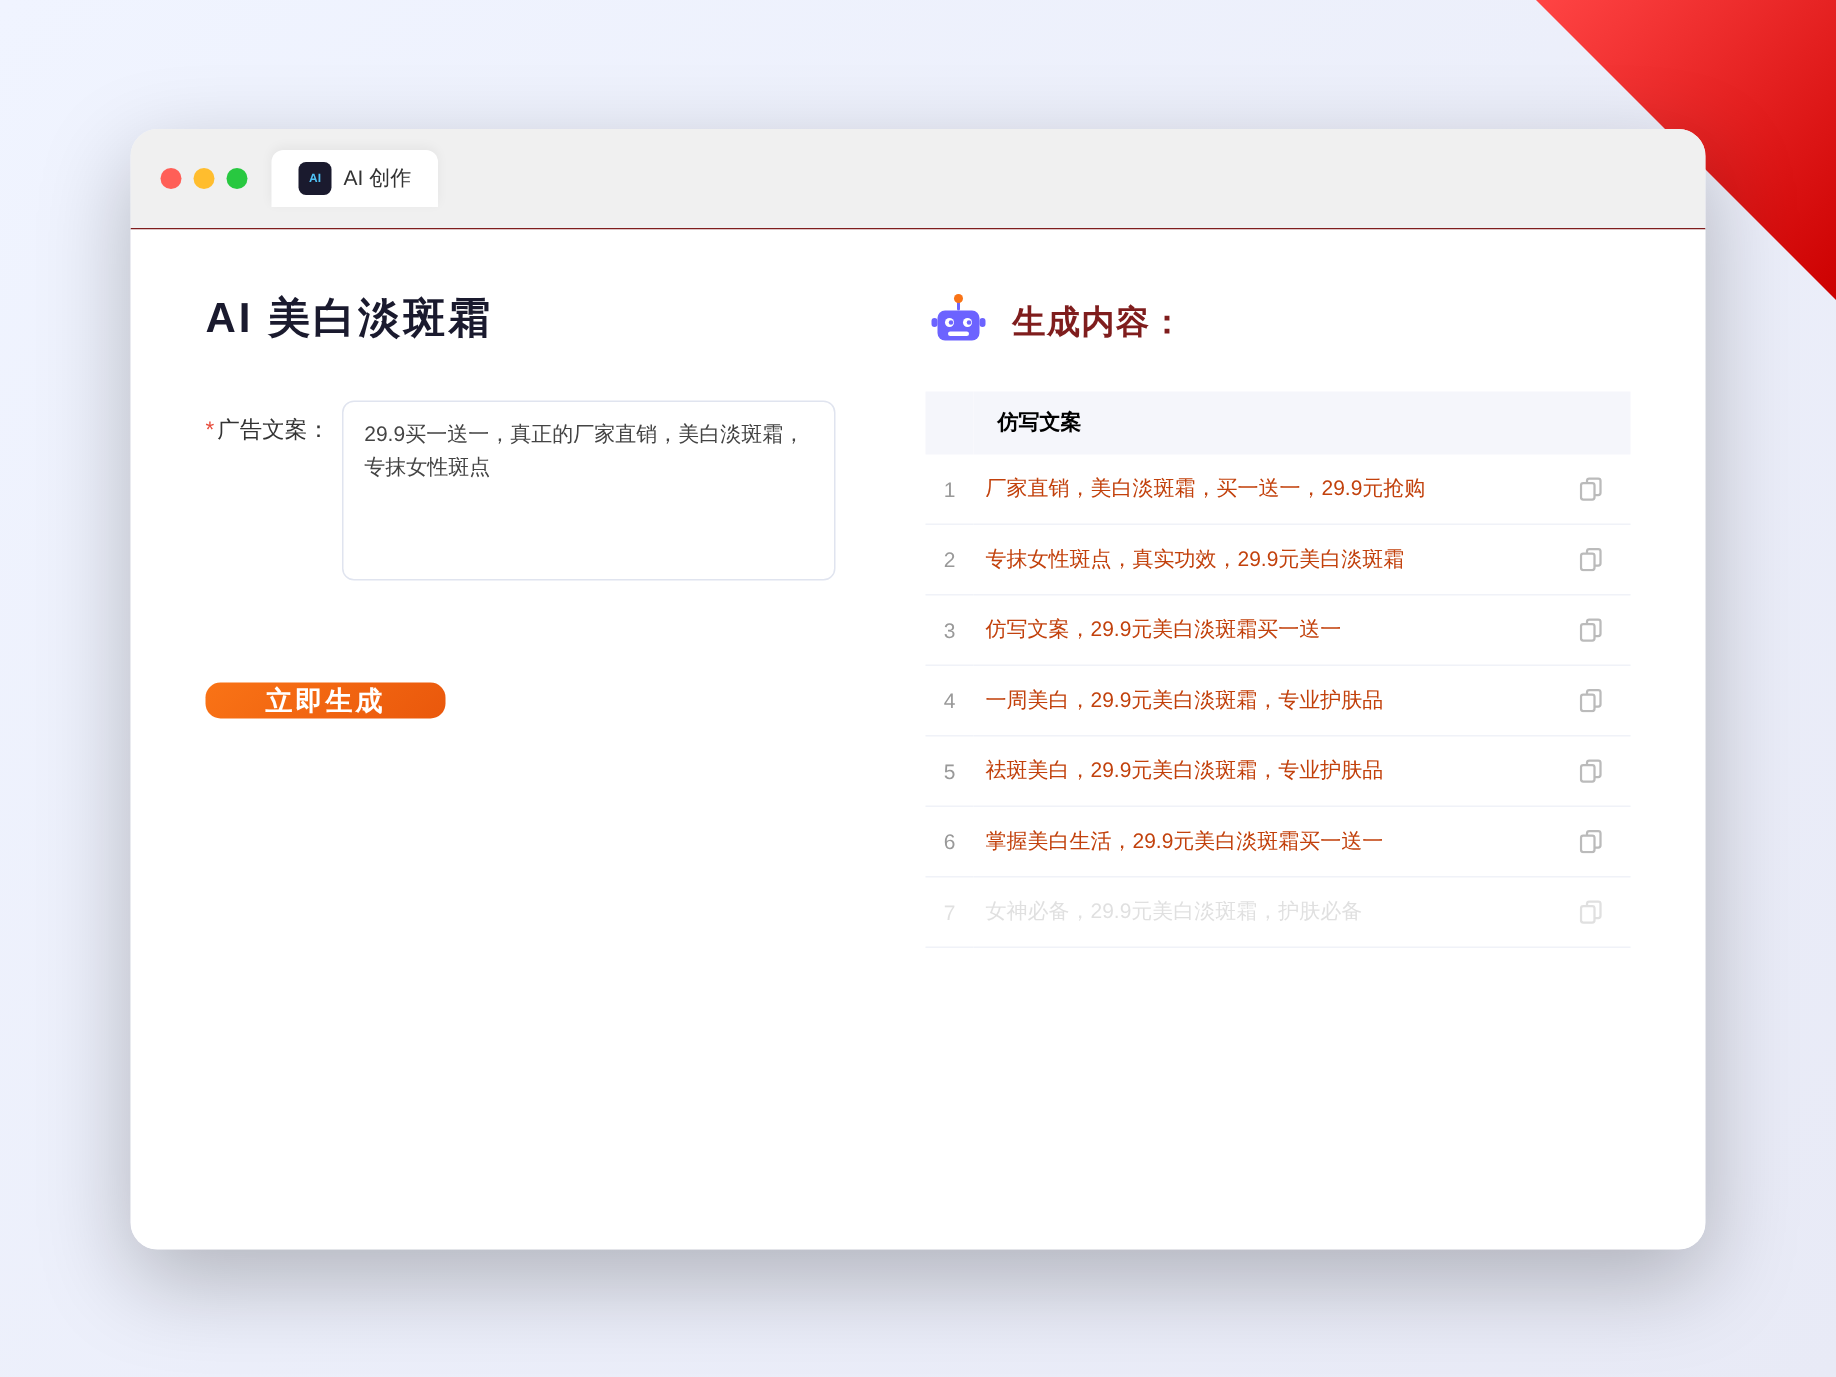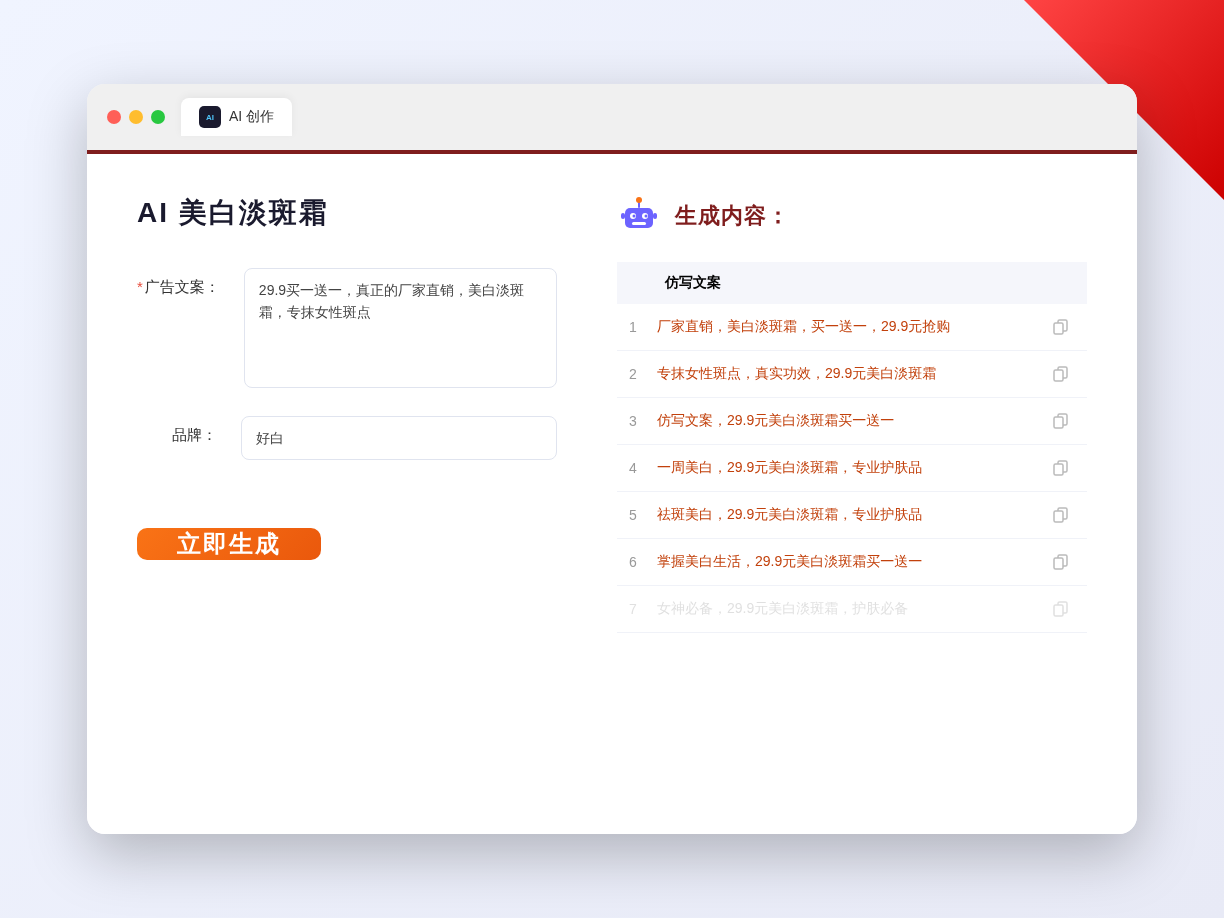--- a/index.html
+++ b/index.html
@@ -36,21 +36,21 @@
       z-index: 10;
     }
 
     
     .title-bar {
       background: #f0f0f0;
       padding: 14px 20px;
       display: flex;
       align-items: center;
       gap: 16px;
-      border-bottom: 4px solid #7f1d1d;
+      border-bottom: 1px solid #7f1d1d;
     }
 
     .window-controls {
       display: flex;
       gap: 8px;
     }
 
     .dot {
       width: 14px;
       height: 14px;
@@ -111,21 +111,21 @@
       font-weight: 700;
       color: #1a1a2e;
       margin-bottom: 36px;
       letter-spacing: 2px;
     }
 
     .form-group {
       display: flex;
       align-items: flex-start;
       margin-bottom: 28px;
-      gap: 24px;
+      gap: 8px;
     }
 
     .form-label {
       font-size: 15px;
       color: #333;
       white-space: nowrap;
       padding-top: 10px;
       min-width: 80px;
       text-align: right;
     }
@@ -153,21 +153,21 @@
       resize: none;
       height: 120px;
     }
 
     .generate-btn {
       background: linear-gradient(135deg, #f97316, #ea580c);
       color: #fff;
       border: none;
       border-radius: 10px;
       padding: 0 40px;
-      font-size: 24px;
+      font-size: 18px;
       font-weight: 600;
       cursor: pointer;
       margin-top: 40px;
       letter-spacing: 2px;
       transition: opacity 0.2s;
     }
 
     
     .right-panel {
       flex: 1;
@@ -291,24 +291,20 @@
       <div class="form-group">
         <label class="form-label">
           <span class="required-star">*</span><span>广告文案：</span>
         </label>
         <textarea class="form-textarea" style="">29.9买一送一，真正的厂家直销，美白淡斑霜，专抹女性斑点</textarea>
       </div>
 
       
 
       
-      <div class="form-group">
-        <label class="form-label">品牌：</label>
-        <input type="text" class="form-input" value="好白" style="">
-      </div>
 
       
       <button class="generate-btn">立即生成</button>
     </div>
 
     <div class="right-panel">
 
       <div class="result-header">
 
         <div class="robot-icon">

